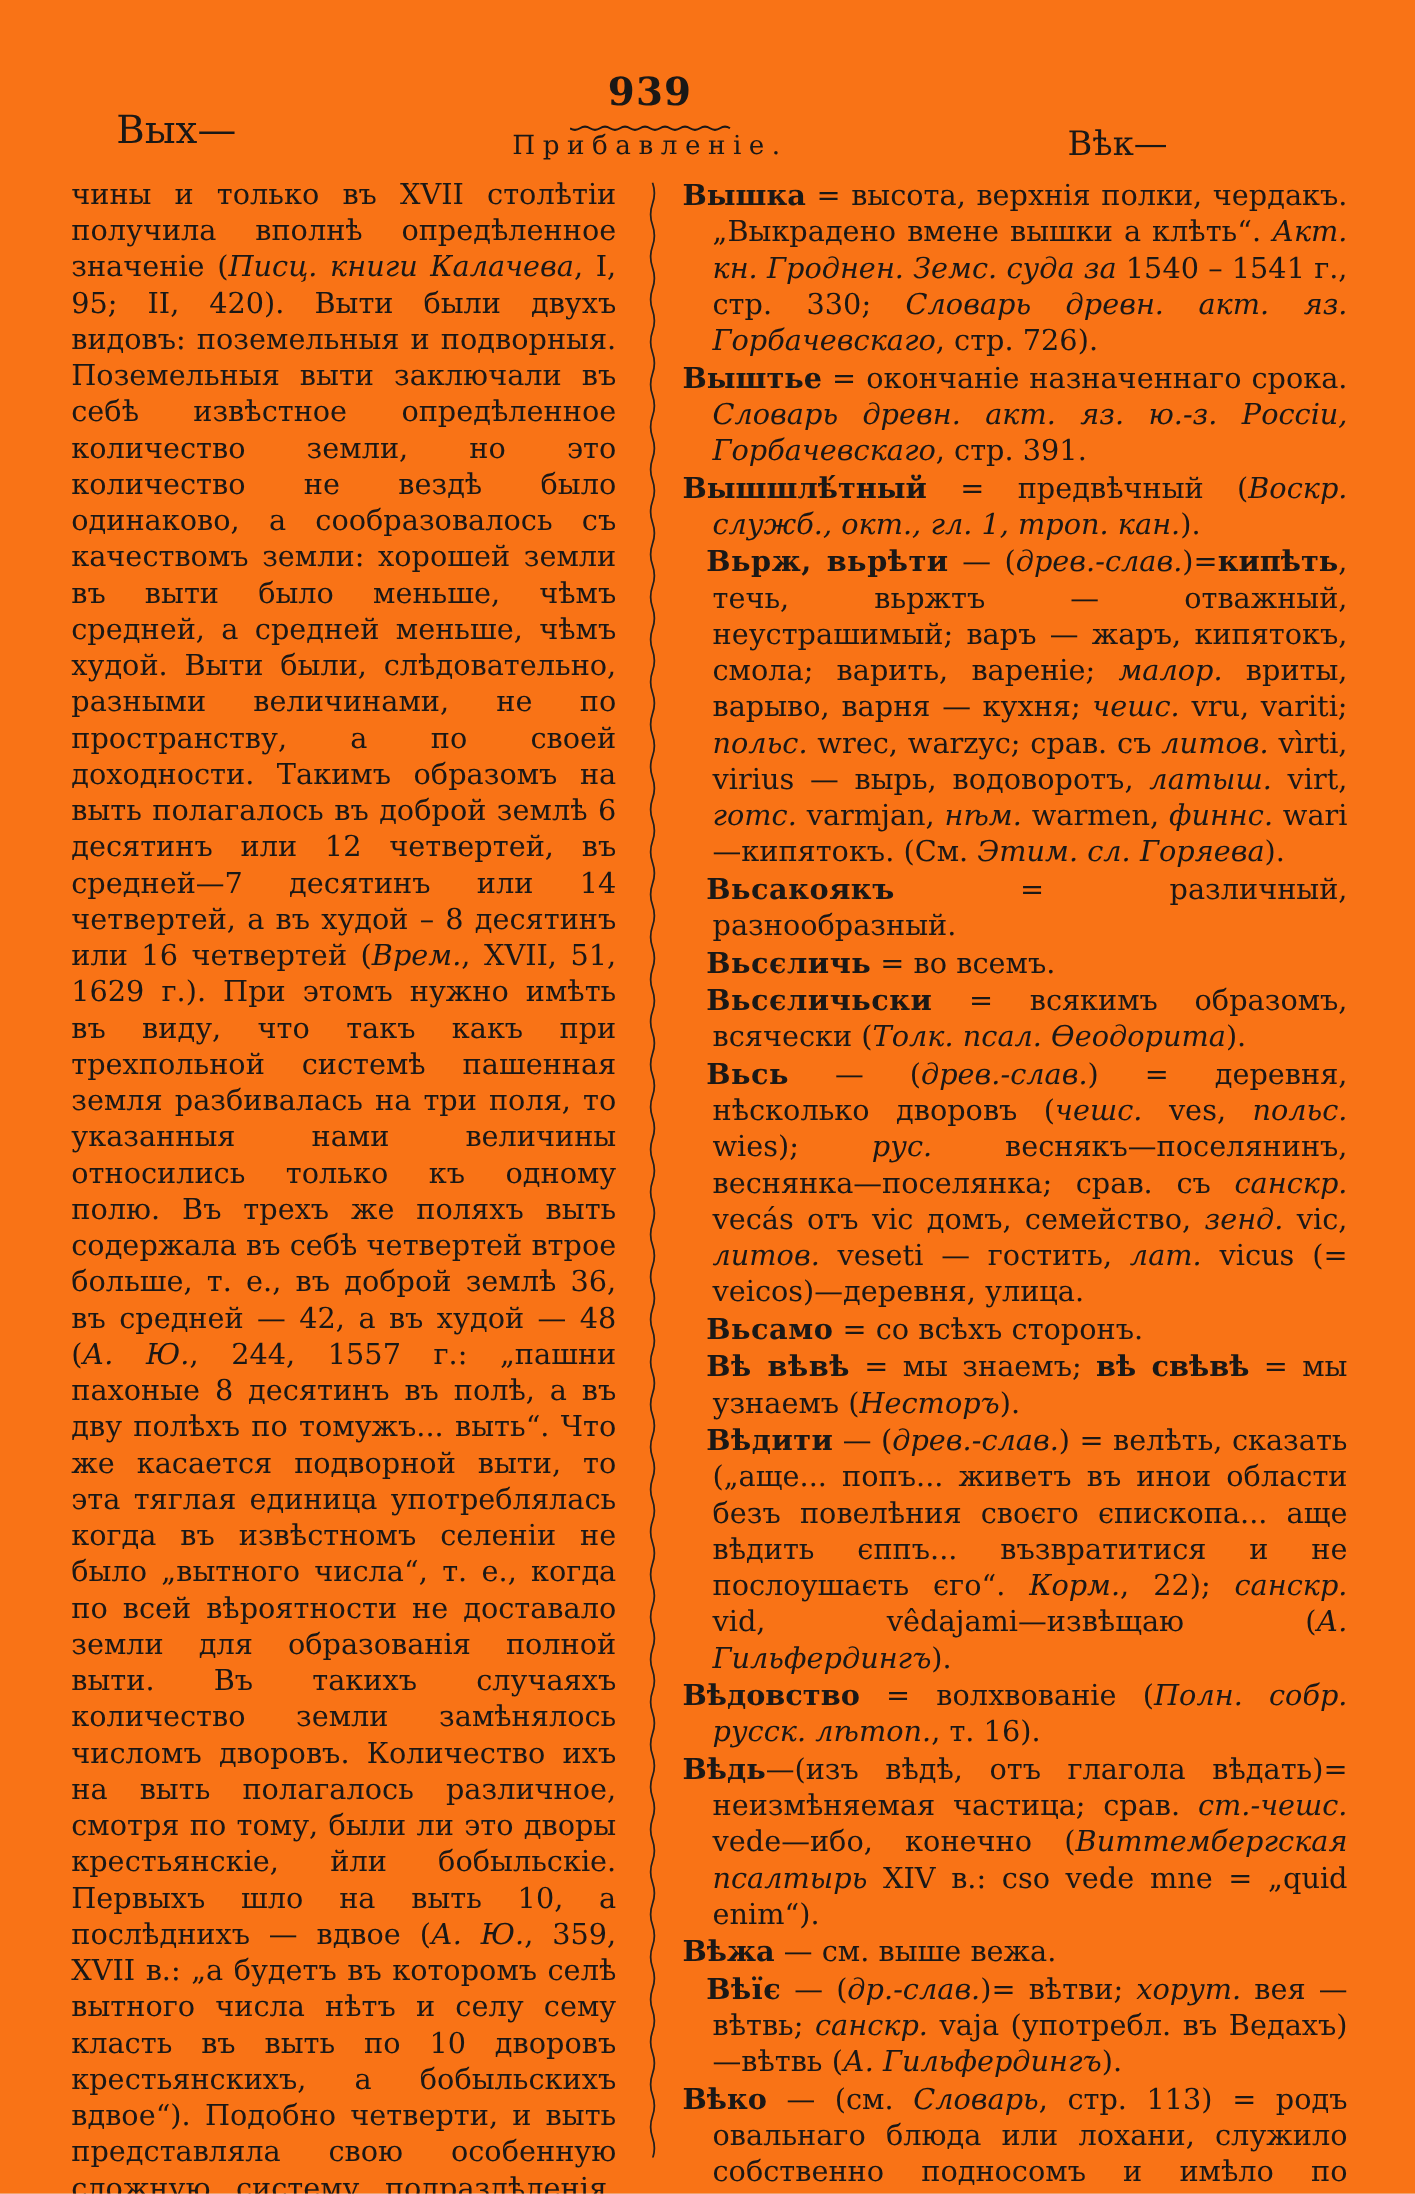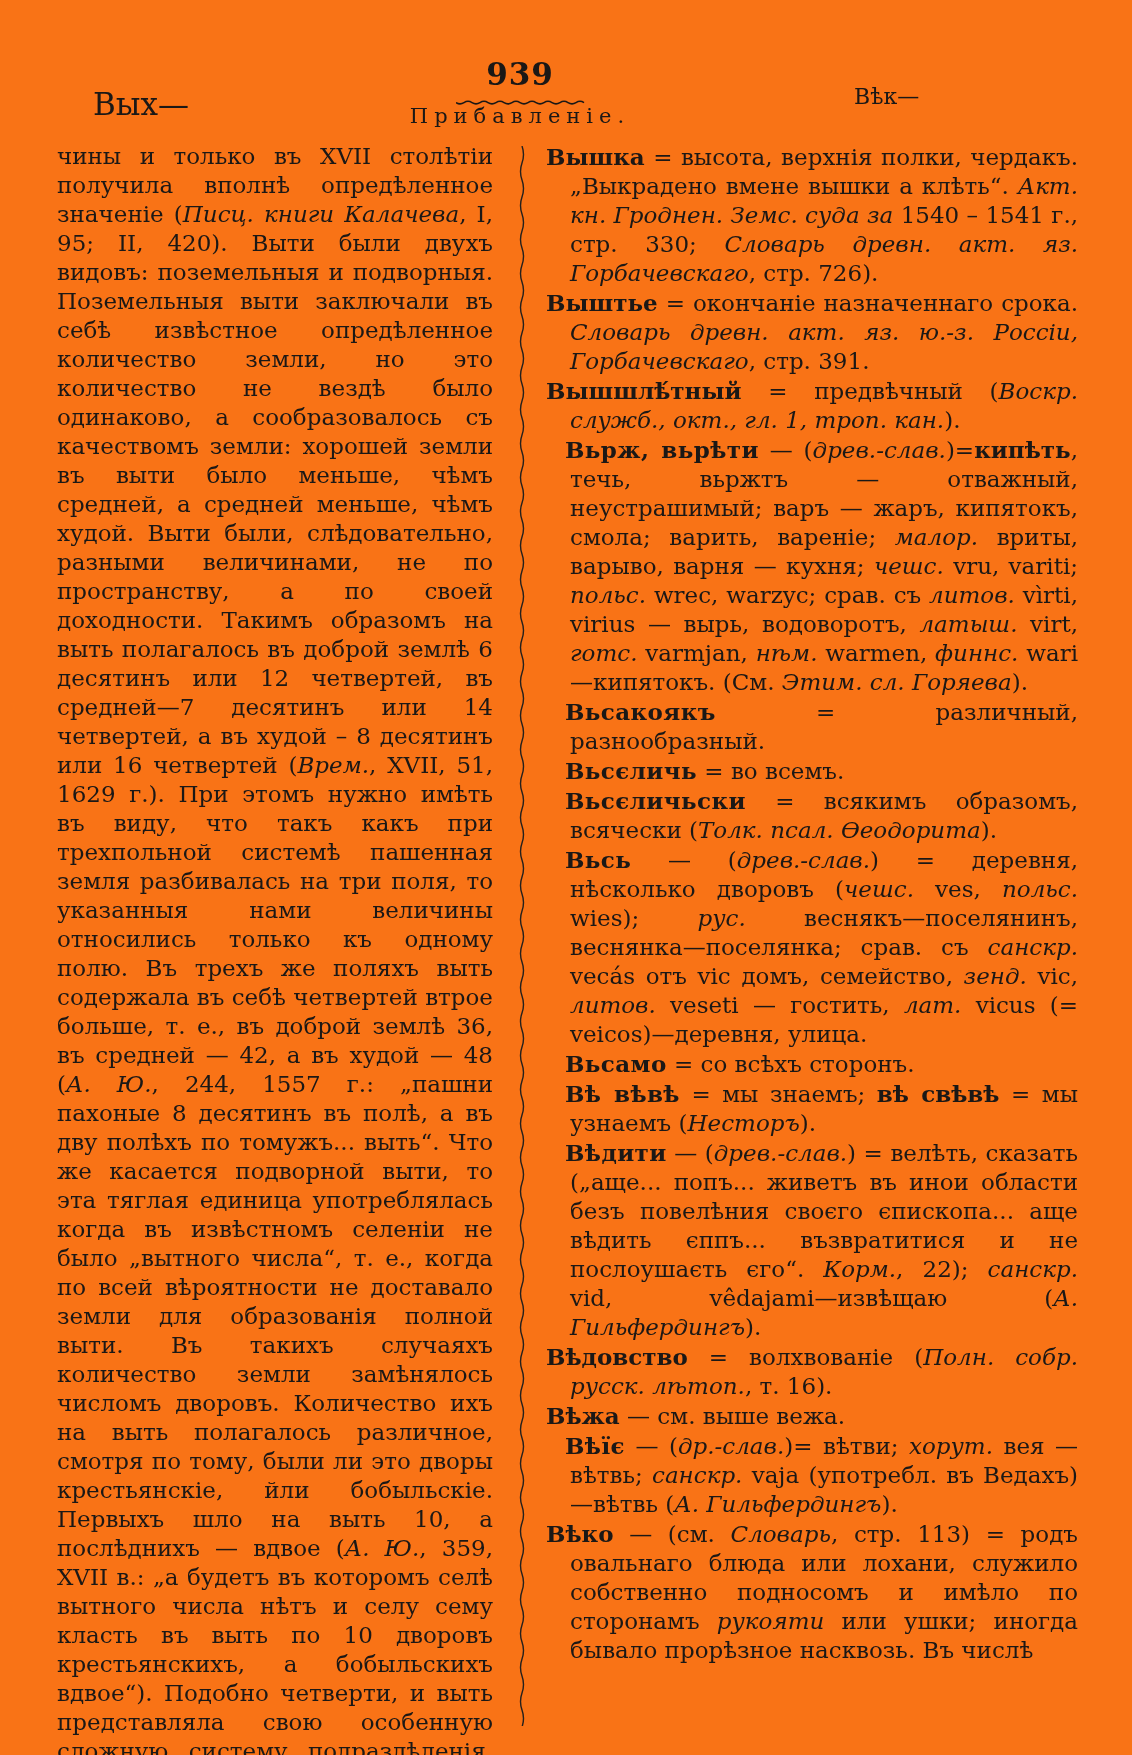--- a/index.html
+++ b/index.html
@@ -16,21 +16,21 @@
     top:56px;left:440px;width:160px;
     text-align:center;font-size:31px;font-weight:bold;
     letter-spacing:1px;
   }
   .squiggle-under{top:98px;left:456px;}
   .section-title{
     top:104px;left:320px;width:400px;
     text-align:center;font-size:21px;letter-spacing:6px;
   }
   .head-left{top:86px;left:93px;font-size:31px;}
-  .head-right{top:84px;left:854px;font-size:22px;}
+  .head-right{top:100px;left:854px;font-size:27px;}
   .col{
     top:142px;
     font-size:23px;line-height:29px;
     text-align:justify;
   }
   .col-left{left:57px;width:436px;}
   .col-right{left:546px;width:532px;}
   .divider{top:146px;left:517px;}
   .block{margin:0;}
   .entry{padding-left:24px;text-indent:-24px;}
@@ -70,17 +70,18 @@
       <p class="block entry"><span class="seg-hw">Вышшлѣ́тный</span><span class="seg-p"> = предвѣчный (</span><span class="seg-i">Воскр. служб., окт., гл. 1, троп. кан.</span><span class="seg-p">).</span></p>
       <p class="block entry"><span class="seg-hws">Вьрж, вьрѣти</span><span class="seg-p"> — (</span><span class="seg-i">древ.-слав.</span><span class="seg-p">)=</span><span class="seg-b">кипѣть</span><span class="seg-p">, течь, вьржтъ — отважный, неустрашимый; варъ — жаръ, кипятокъ, смола; варить, вареніе; </span><span class="seg-i">малор.</span><span class="seg-p"> вриты, варыво, варня — кухня; </span><span class="seg-i">чешс.</span><span class="seg-p"> vru, variti; </span><span class="seg-i">польс.</span><span class="seg-p"> wrec, warzyc; срав. съ </span><span class="seg-i">литов.</span><span class="seg-p"> vìrti, virius — вырь, водоворотъ, </span><span class="seg-i">латыш.</span><span class="seg-p"> virt, </span><span class="seg-i">готс.</span><span class="seg-p"> varmjan, </span><span class="seg-i">нѣм.</span><span class="seg-p"> warmen, </span><span class="seg-i">финнс.</span><span class="seg-p"> wari—кипятокъ. (См. </span><span class="seg-i">Этим. сл. Горяева</span><span class="seg-p">).</span></p>
       <p class="block entry"><span class="seg-hws">Вьсакоякъ</span><span class="seg-p"> = различный, разнообразный.</span></p>
       <p class="block entry"><span class="seg-hws">Вьсєличь</span><span class="seg-p"> = во всемъ.</span></p>
       <p class="block entry"><span class="seg-hws">Вьсєличьски</span><span class="seg-p"> = всякимъ образомъ, всячески (</span><span class="seg-i">Толк. псал. Ѳеодорита</span><span class="seg-p">).</span></p>
       <p class="block entry"><span class="seg-hws">Вьсь</span><span class="seg-p"> — (</span><span class="seg-i">древ.-слав.</span><span class="seg-p">) = деревня, нѣсколько дворовъ (</span><span class="seg-i">чешс.</span><span class="seg-p"> ves, </span><span class="seg-i">польс.</span><span class="seg-p"> wies); </span><span class="seg-i">рус.</span><span class="seg-p"> веснякъ—поселянинъ, веснянка—поселянка; срав. съ </span><span class="seg-i">санскр.</span><span class="seg-p"> vecás отъ vic домъ, семейство, </span><span class="seg-i">зенд.</span><span class="seg-p"> vic, </span><span class="seg-i">литов.</span><span class="seg-p"> veseti — гостить, </span><span class="seg-i">лат.</span><span class="seg-p"> vicus (= veicos)—деревня, улица.</span></p>
       <p class="block entry"><span class="seg-hws">Вьсамо</span><span class="seg-p"> = со всѣхъ сторонъ.</span></p>
       <p class="block entry"><span class="seg-hws">Вѣ вѣвѣ</span><span class="seg-p"> = мы знаемъ; </span><span class="seg-b">вѣ свѣвѣ</span><span class="seg-p"> = мы узнаемъ (</span><span class="seg-i">Несторъ</span><span class="seg-p">).</span></p>
       <p class="block entry"><span class="seg-hws">Вѣдити</span><span class="seg-p"> — (</span><span class="seg-i">древ.-слав.</span><span class="seg-p">) = велѣть, сказать („аще... попъ... живетъ въ инои области безъ повелѣния своєго єпископа... аще вѣдить єппъ... възвратитися и не послоушаєть єго“. </span><span class="seg-i">Корм.</span><span class="seg-p">, 22); </span><span class="seg-i">санскр.</span><span class="seg-p"> vid, vêdajami—извѣщаю (</span><span class="seg-i">А. Гильфердингъ</span><span class="seg-p">).</span></p>
       <p class="block entry"><span class="seg-hw">Вѣдовство</span><span class="seg-p"> = волхвованіе (</span><span class="seg-i">Полн. собр. русск. лѣтоп.</span><span class="seg-p">, т. 16).</span></p>
+      <p class="block entry"><span class="seg-hw">Вѣдь</span><span class="seg-p">—(изъ вѣдѣ, отъ глагола вѣдать)= неизмѣняемая частица; срав. </span><span class="seg-i">ст.-чешс.</span><span class="seg-p"> vede—ибо, конечно (</span><span class="seg-i">Виттембергская псалтырь</span><span class="seg-p"> XIV в.: cso vede mne = „quid enim“).</span></p>
       <p class="block entry"><span class="seg-hw">Вѣжа</span><span class="seg-p"> — см. выше вежа.</span></p>
       <p class="block entry"><span class="seg-hws">Вѣїє</span><span class="seg-p"> — (</span><span class="seg-i">др.-слав.</span><span class="seg-p">)= вѣтви; </span><span class="seg-i">хорут.</span><span class="seg-p"> вея — вѣтвь; </span><span class="seg-i">санскр.</span><span class="seg-p"> vaja (употребл. въ Ведахъ)—вѣтвь (</span><span class="seg-i">А. Гильфердингъ</span><span class="seg-p">).</span></p>
       <p class="block entry"><span class="seg-hw">Вѣко</span><span class="seg-p"> — (см. </span><span class="seg-i">Словарь</span><span class="seg-p">, стр. 113) = родъ овальнаго блюда или лохани, служило собственно подносомъ и имѣло по сторонамъ </span><span class="seg-i">рукояти</span><span class="seg-p"> или ушки; иногда бывало прорѣзное насквозь. Въ числѣ</span></p>
     </div>
 </div>
 
 </body></html>

